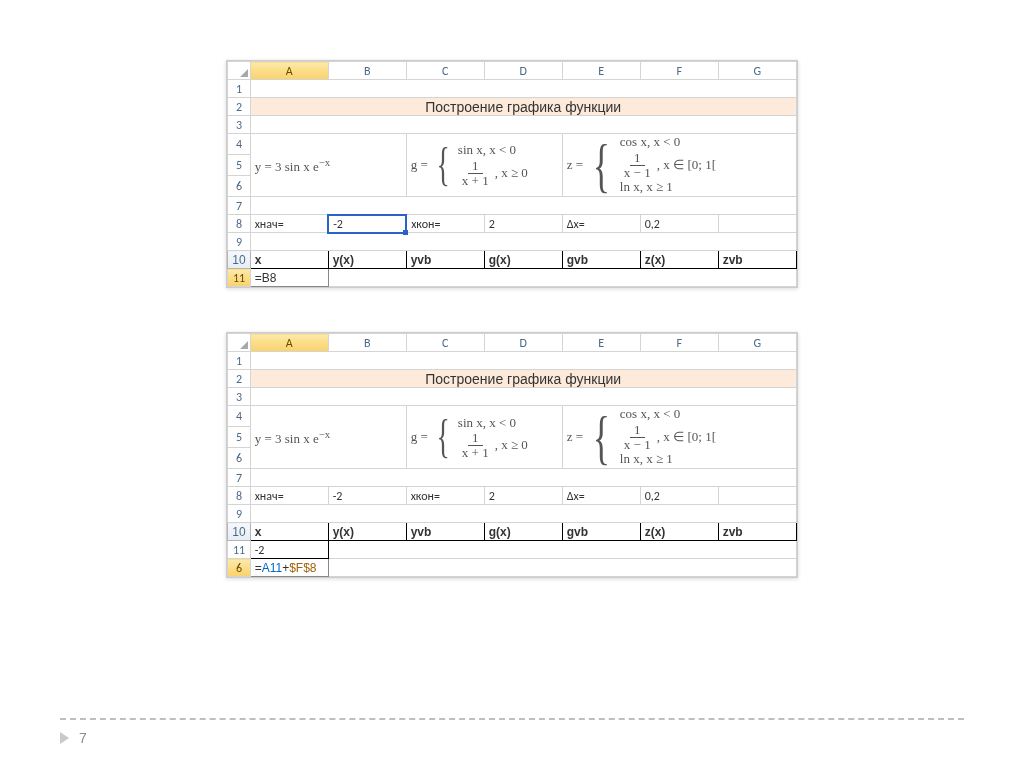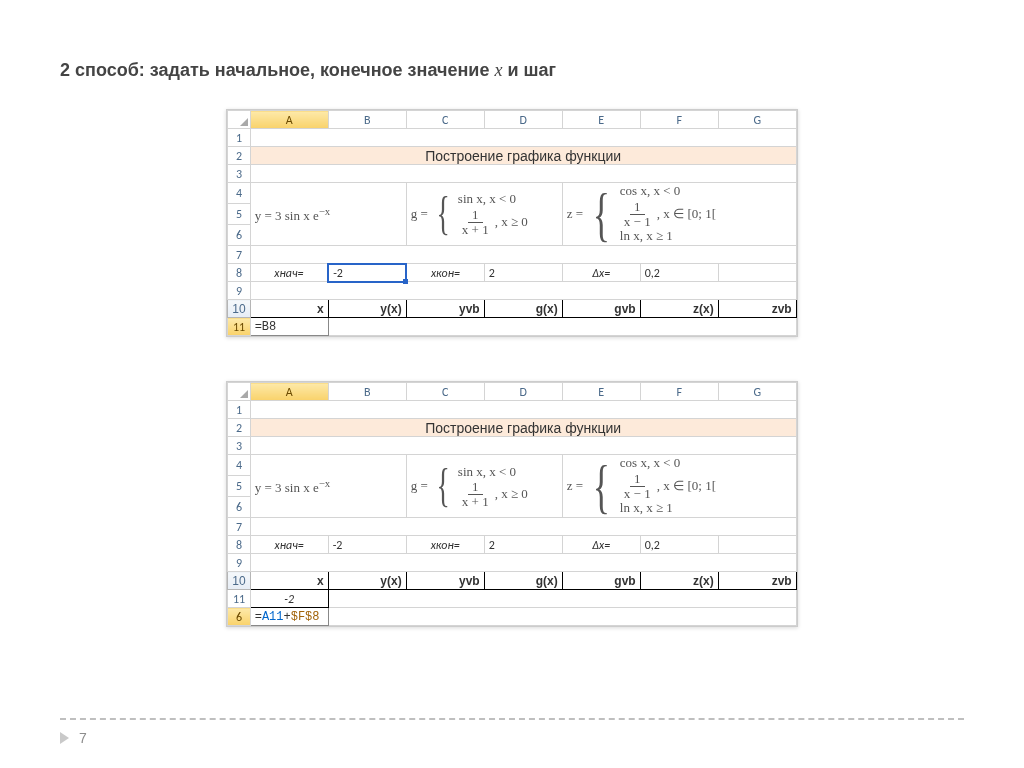--- a/index.html
+++ b/index.html
@@ -85,47 +85,47 @@
     background: linear-gradient(#fde9a9,#f9d26a);
     color: #6b4a00;
   }
   tr.title-row td.cell {
     background: #fdeada;
     font-family: Arial, sans-serif;
     font-size: 14px;
     text-align: center;
   }
   td.cell { white-space: nowrap; }
-  td.cell.right { text-align: center; font-style: italic; }
+  td.cell.right { text-align: left; }
   td.cell.mathserif { font-family: 'Cambria Math','Times New Roman',serif; }
   .fn-table th, .fn-table td {
     border: 1px solid #000 !important;
     font-family: Arial, sans-serif;
     font-size: 13px;
-    text-align: right;
+    text-align: left;
   }
   .fn-table th { font-weight: bold; }
   .sel-blue {
     border: 2px solid #2864c8 !important;
     position: relative;
   }
   .sel-blue::after{
     content:"";position:absolute;right:-3px;bottom:-3px;width:5px;height:5px;background:#2864c8;
   }
   .marching {
     background-image:
       linear-gradient(90deg,#3a8a3a 50%, transparent 50%),
       linear-gradient(90deg,#3a8a3a 50%, transparent 50%),
       linear-gradient(0deg,#3a8a3a 50%, transparent 50%),
       linear-gradient(0deg,#3a8a3a 50%, transparent 50%);
     background-repeat: repeat-x,repeat-x,repeat-y,repeat-y;
     background-size: 6px 1px,6px 1px,1px 6px,1px 6px;
     background-position: top,bottom,left,right;
   }
-  .formula-edit { font-family: Liberation Mono, monospace; margin-top: 48px; }
+  .formula-edit { font-family: Liberation Sans, sans-serif; margin-top: 48px; }
   .tok-ref1 { color: #0066cc; }
   .tok-ref2 { color: #a16207; }
   .eq-y, .eq-g, .eq-z {
     font-family: 'Cambria Math','Times New Roman',serif;
     font-size: 13px;
     color: #555;
     white-space: nowrap;
   }
   .eq-wrap { display:flex; align-items:center; gap:4px; }
   .brace {
@@ -150,23 +150,20 @@
   .footer .tri {
     width:0;height:0;border-top:6px solid transparent;border-bottom:6px solid transparent;border-left:9px solid #c9c9c9;
   }
   td.nob { border:1px solid #d4d4d4 !important; }
 </style>
 </head>
 <body>
 
 <div class="page">
 
-  <div class="heading">
-    <span>2 способ: задать начальное, конечное значение </span><span class="xvar">x</span><span> и шаг</span>
-  </div>
 
   <div class="shot-wrap">
     <div class="shot">
       <table class="grid">
         <tbody>
             <tr>
           <td class="corner"></td>
           <th class="colhead sel">A</th>
           <th class="colhead">B</th>
           <th class="colhead">C</th>

